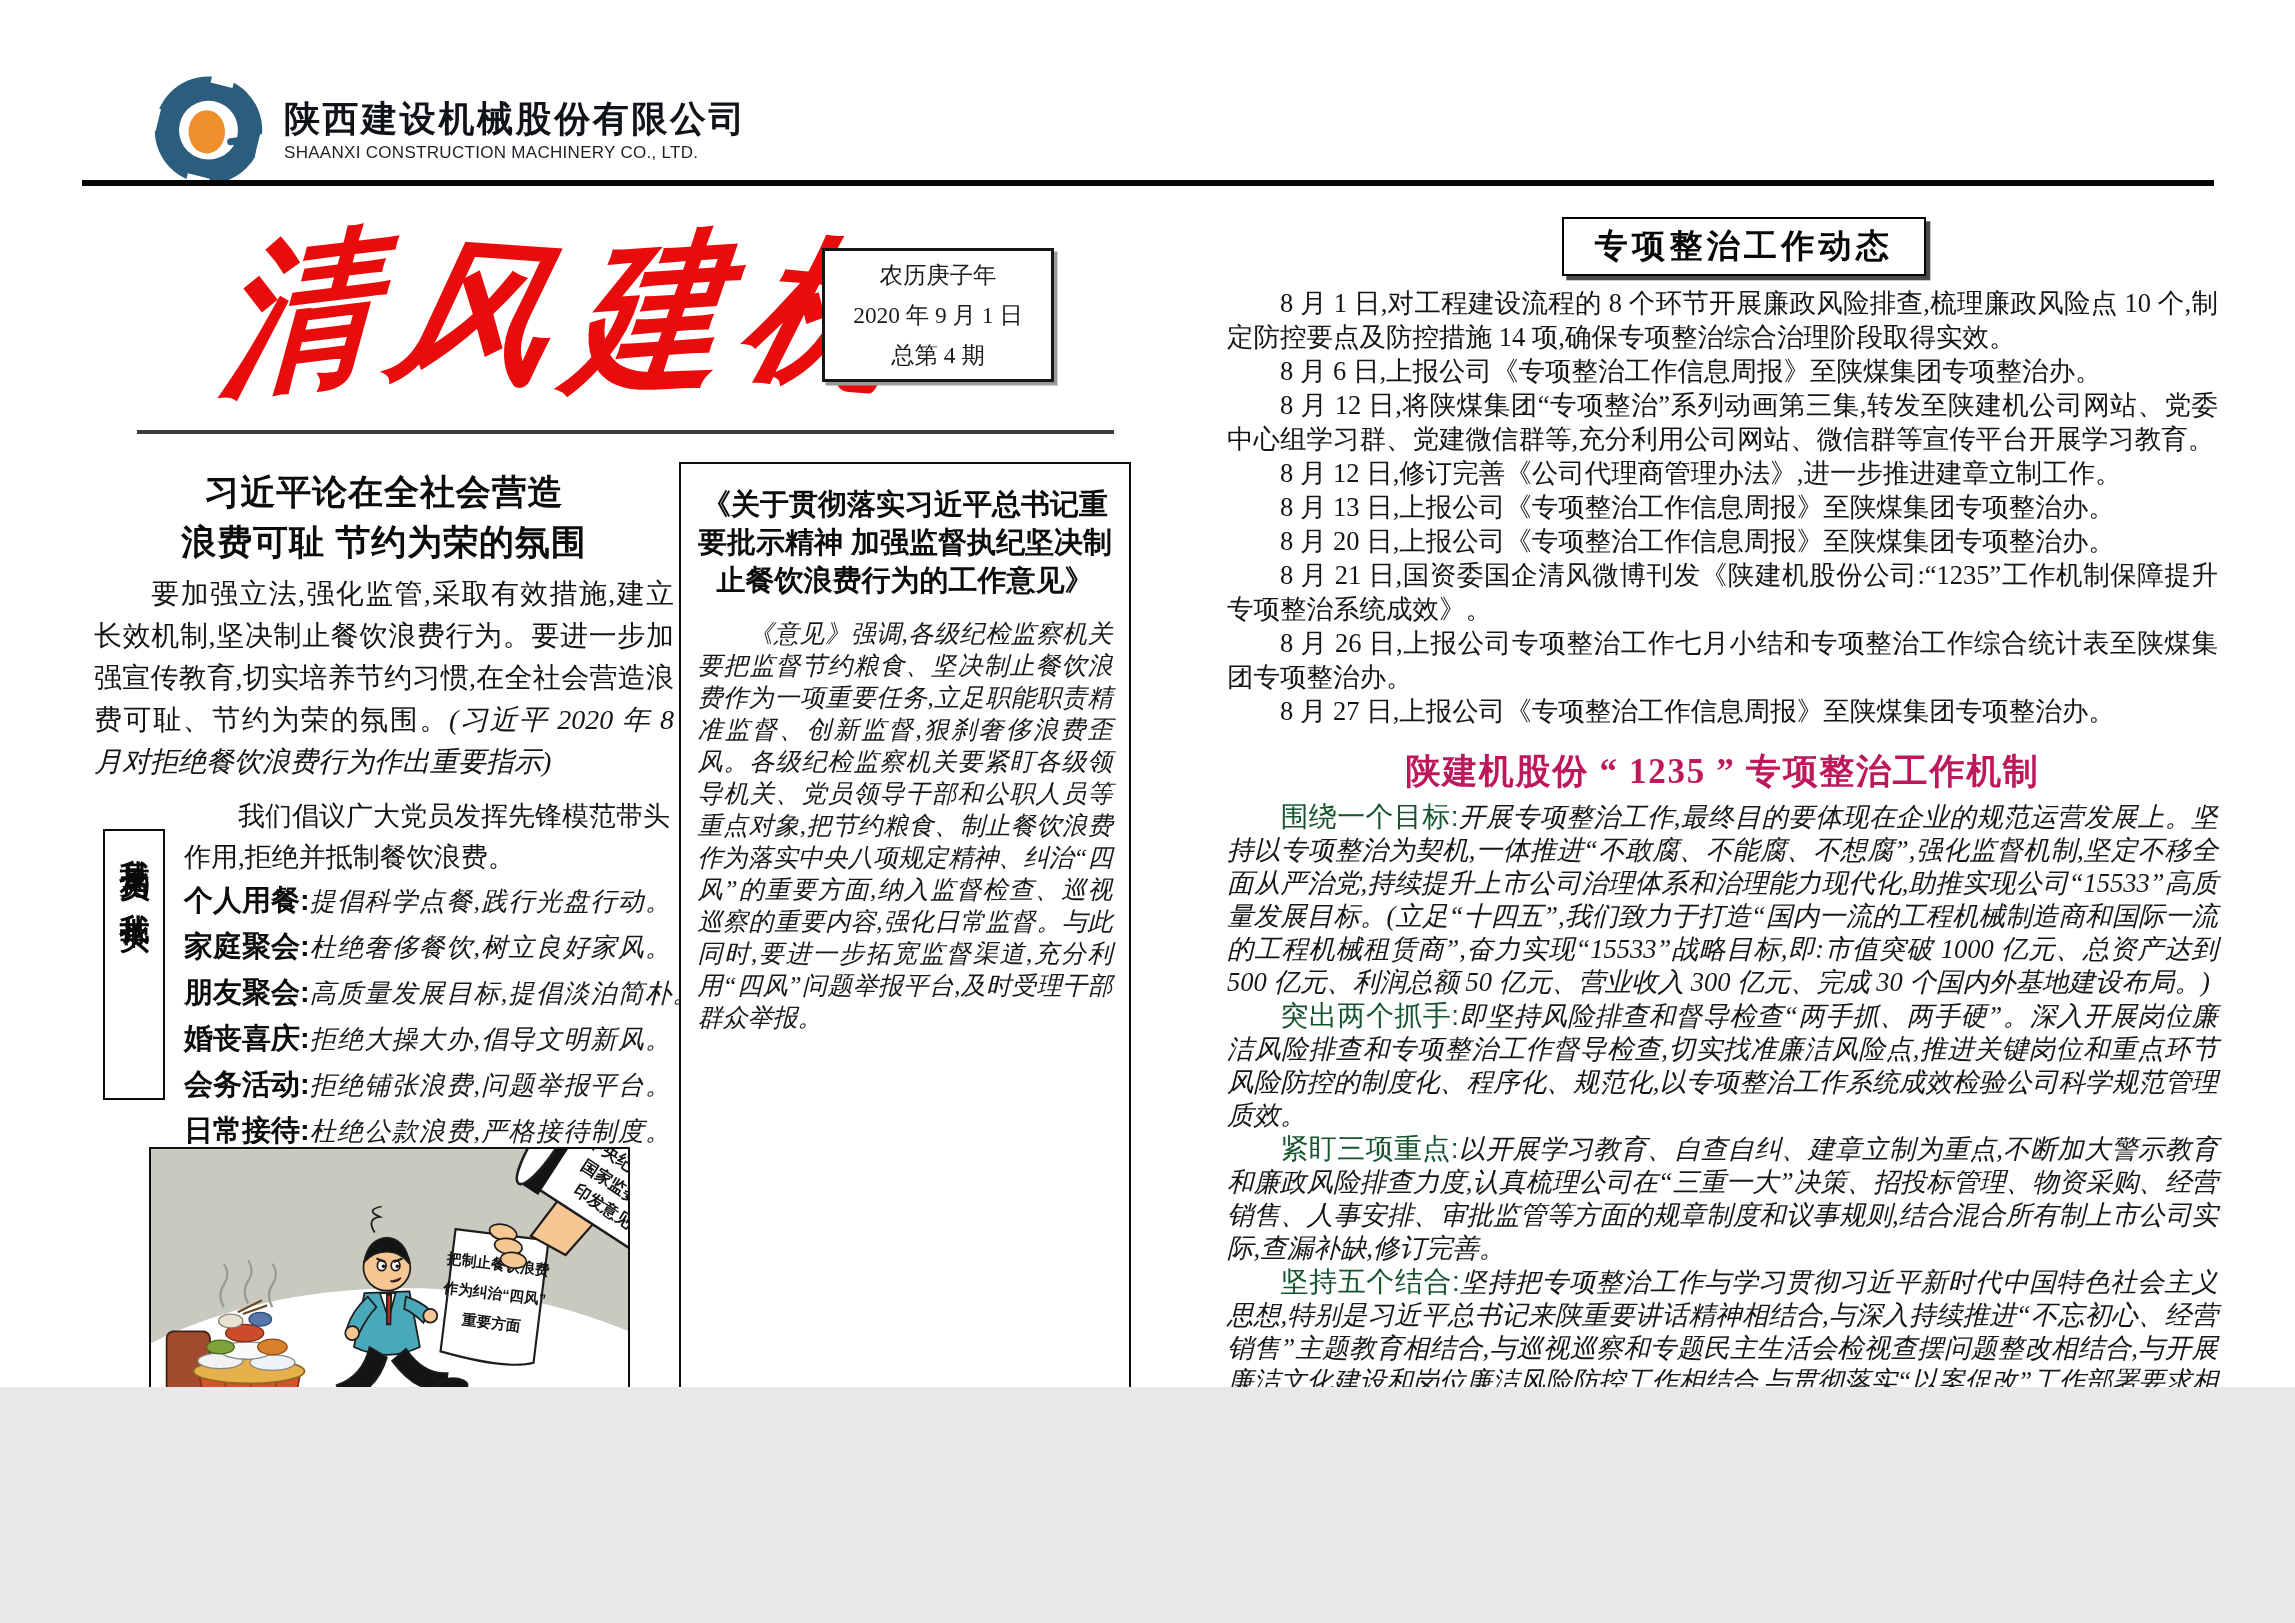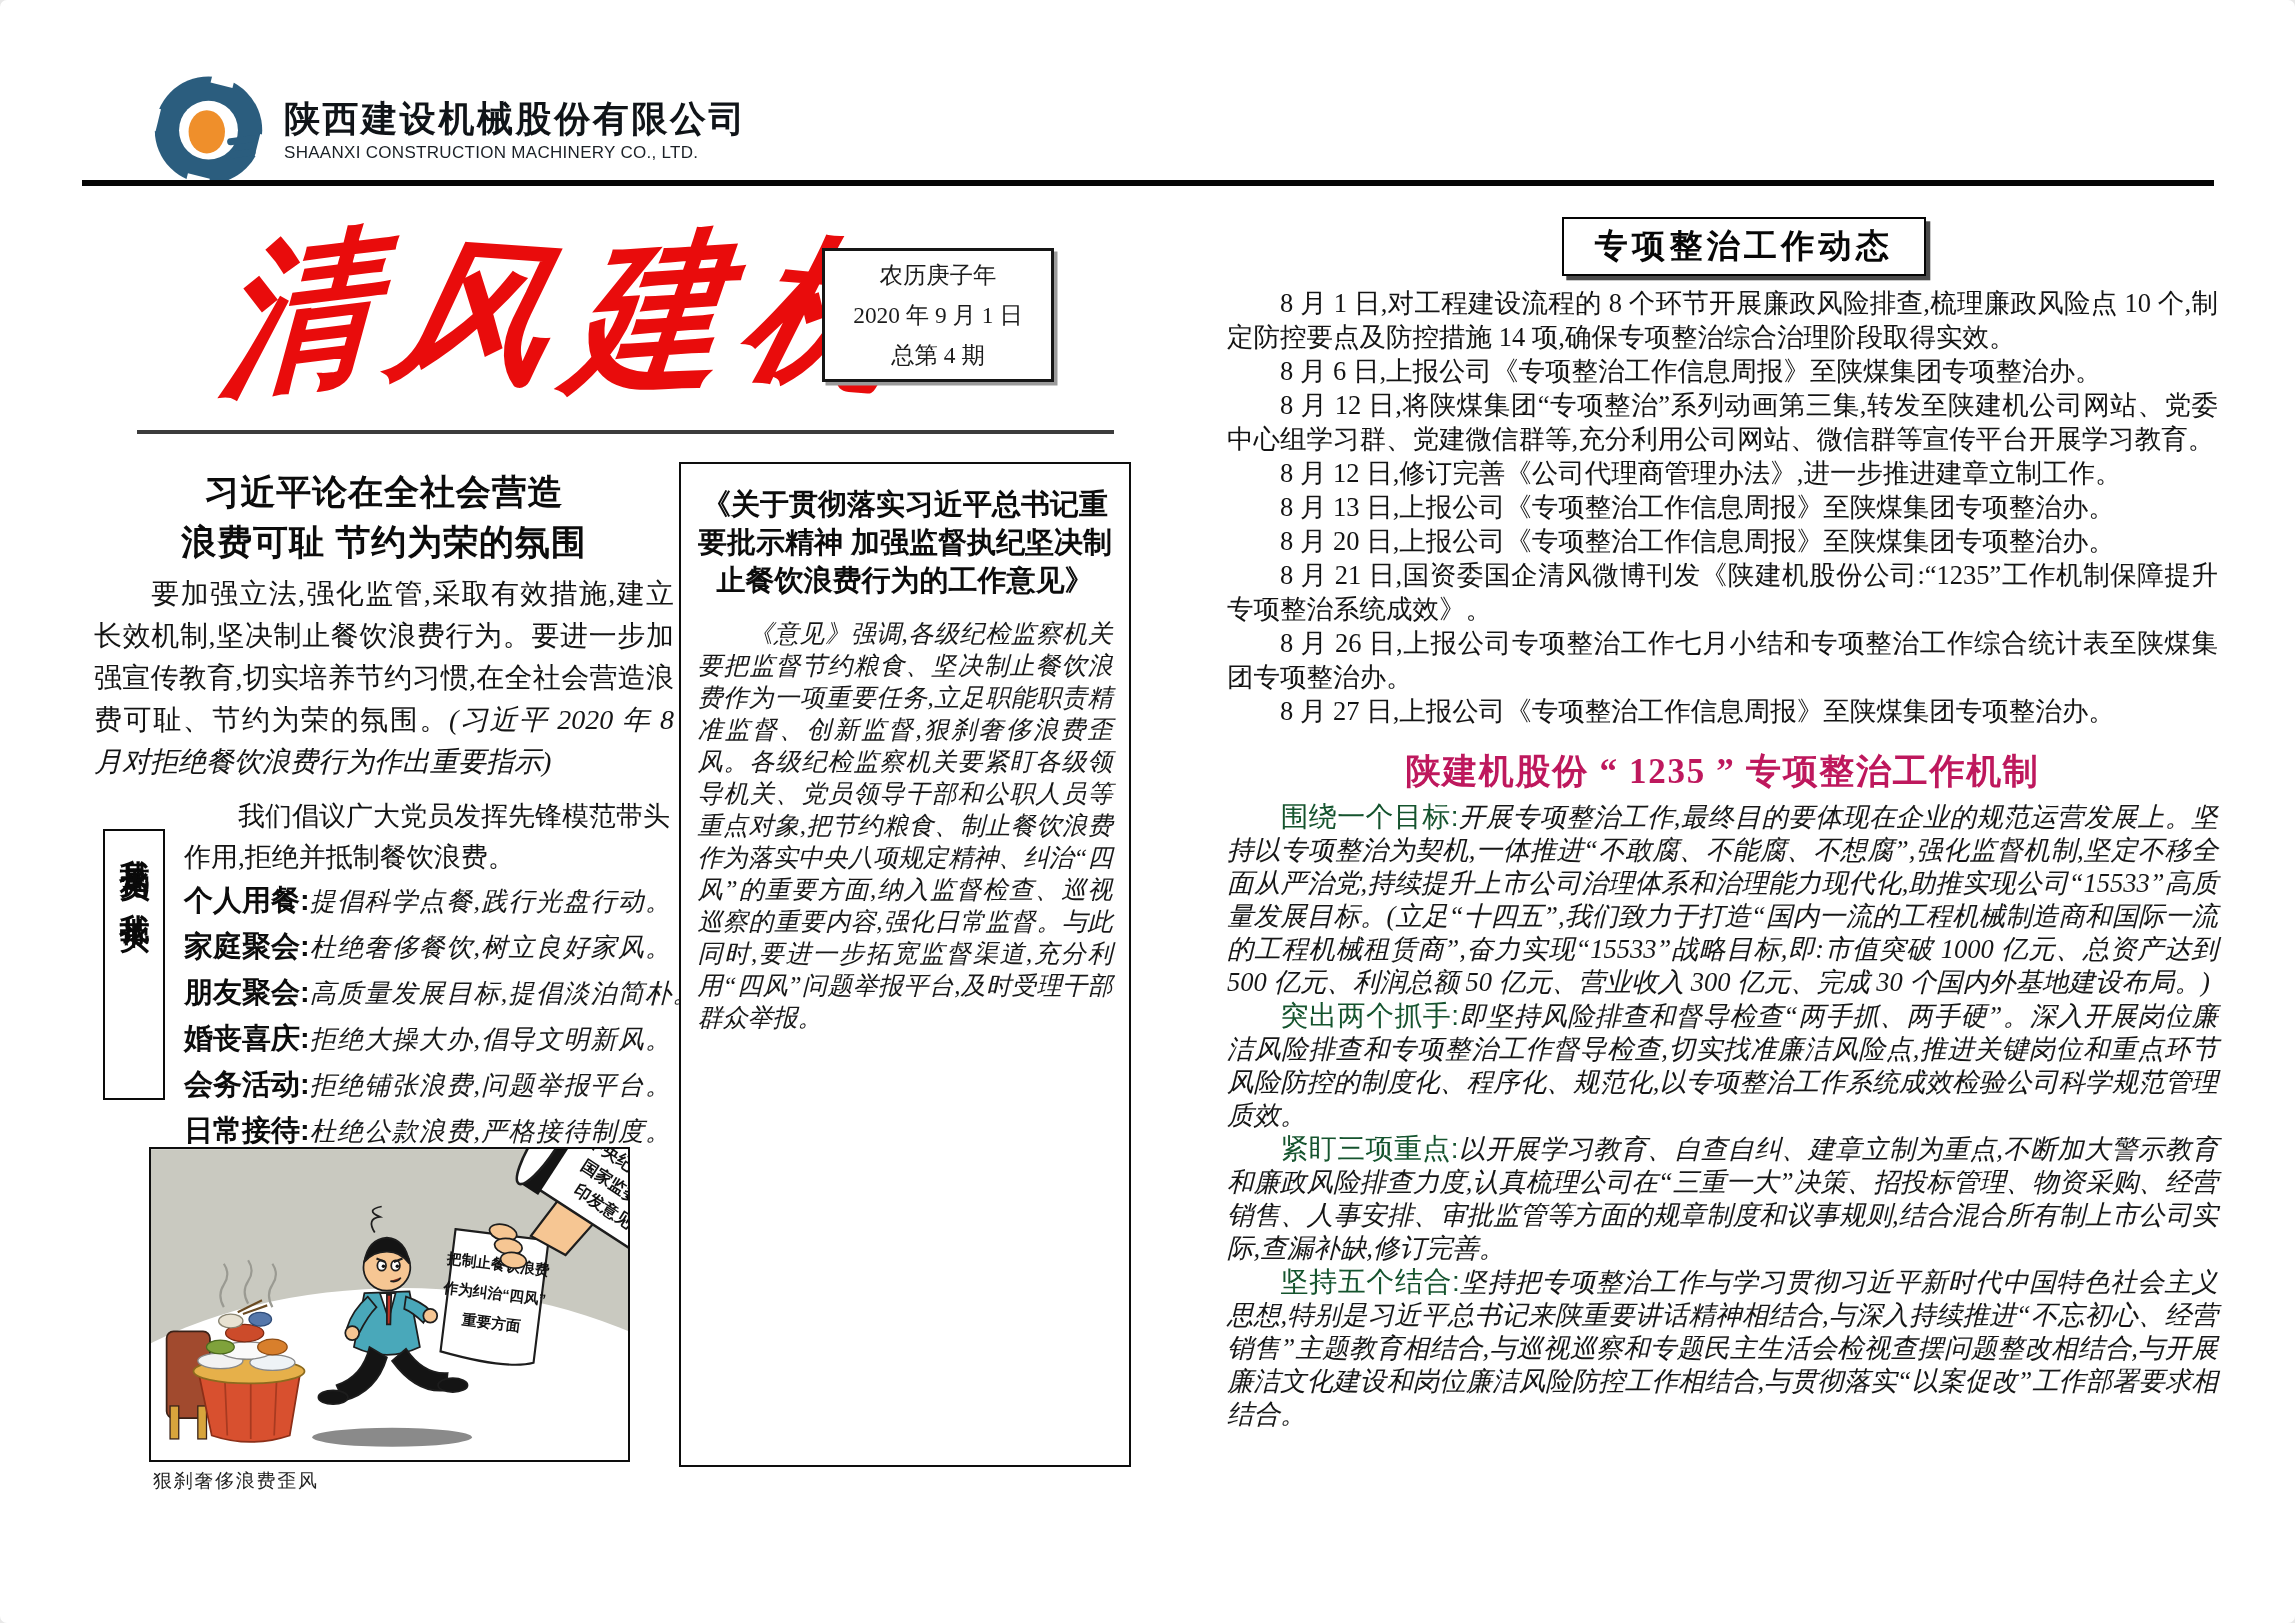--- a/index.html
+++ b/index.html
@@ -1,17 +1,17 @@
 <!DOCTYPE html>
 <html style="font-size:14px"><head>
 <meta charset="utf-8">
 <style>
   html,body{margin:0;padding:0;background:#e8e8e8;}
-  .page{position:relative;width:2295px;height:1623px;background:#ffffff;overflow:hidden;
-        font-family:"Liberation Serif","DejaVu Serif",serif;color:#111;border-radius:7px;}
+  .page{position:relative;width:2295px;height:1387px;background:#ffffff;overflow:hidden;
+        font-family:"Liberation Serif","DejaVu Serif",serif;color:#111;}
   
   .logo{position:absolute;left:147px;top:71px;display:flex;align-items:center;gap:14px;}
   .logo svg{display:block;}
   .company .cn{font-family:"Liberation Sans","DejaVu Sans",sans-serif;font-weight:bold;
                font-size:36px;letter-spacing:2.6px;color:#101418;line-height:40px;}
   .company .en{font-family:"Liberation Sans","DejaVu Sans",sans-serif;font-size:17px;
                letter-spacing:0.3px;color:#1a2026;margin-top:3.5px;}
   .top-rule{position:absolute;left:82px;top:180px;width:2132px;height:6px;background:#050505;}
   
   .mast-title{position:absolute;left:222px;top:212px;display:flex;gap:22.6px;color:#e90c0c;

